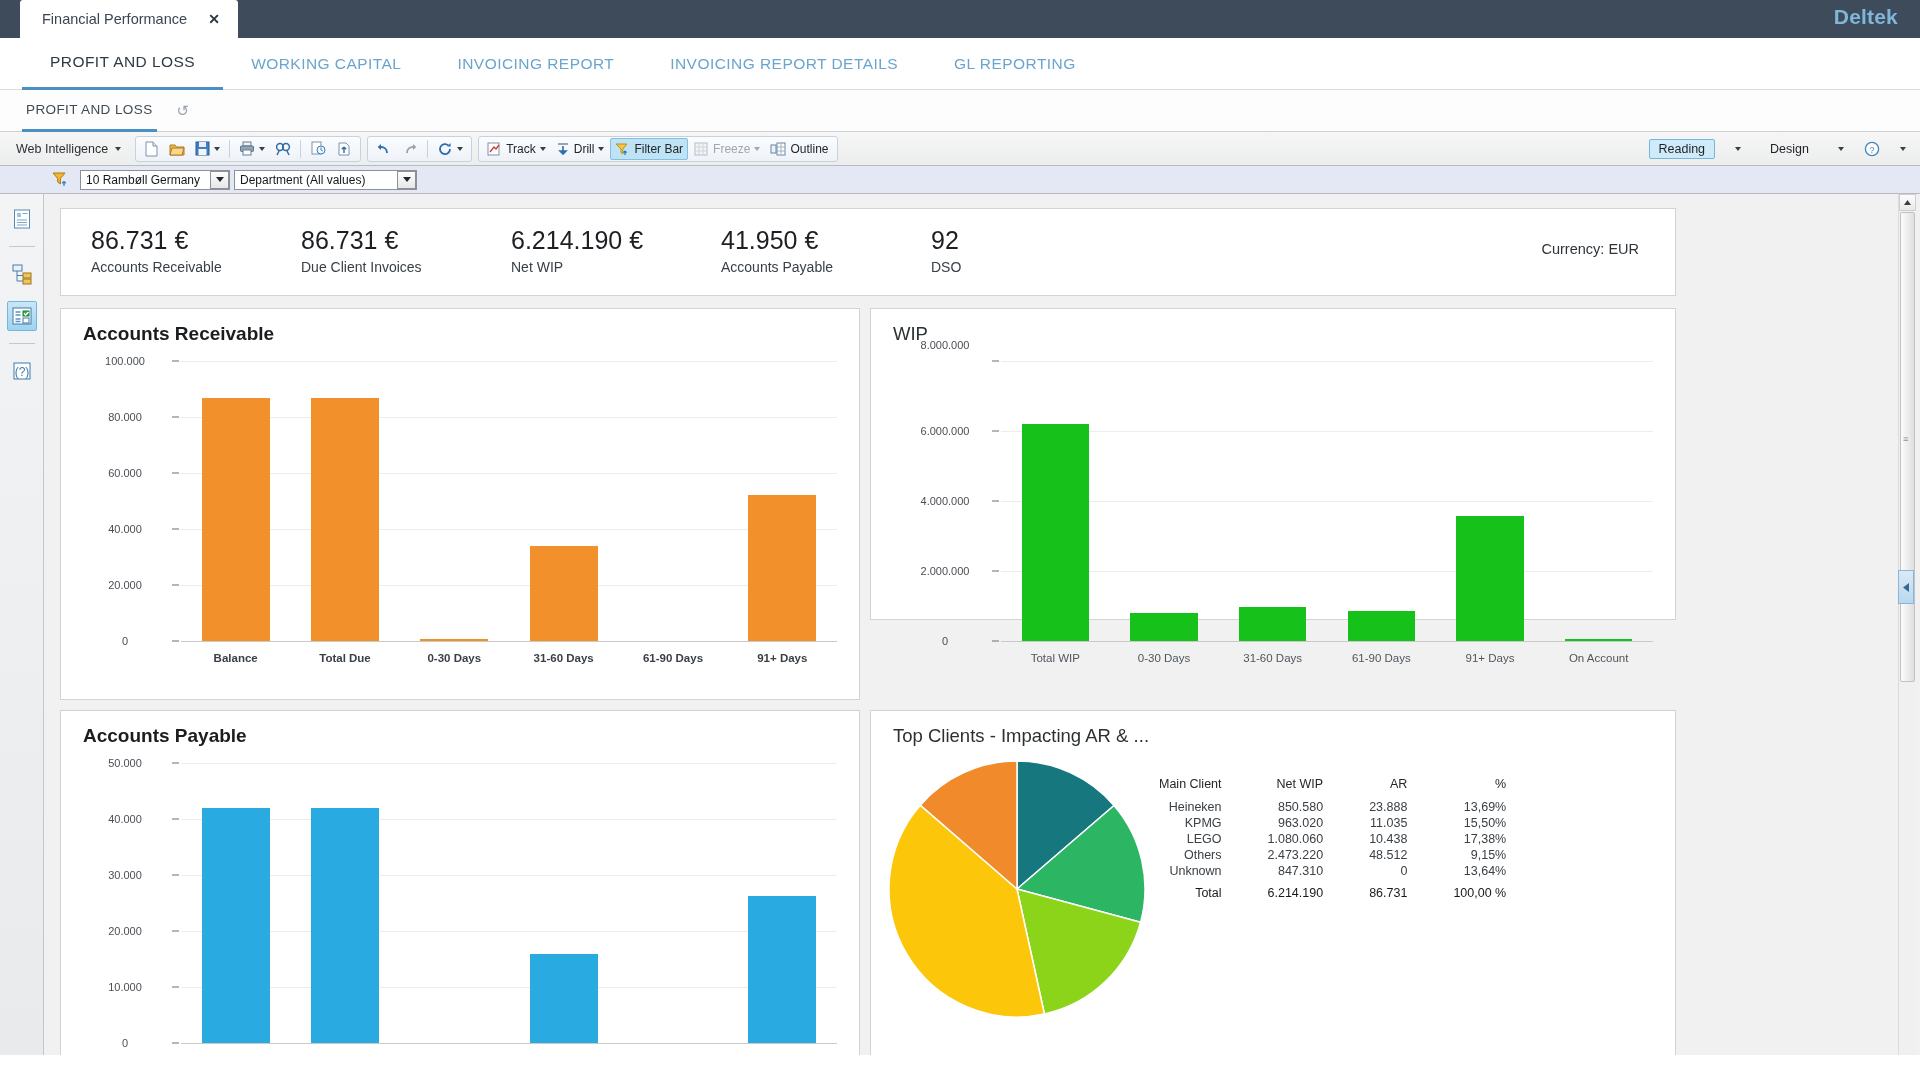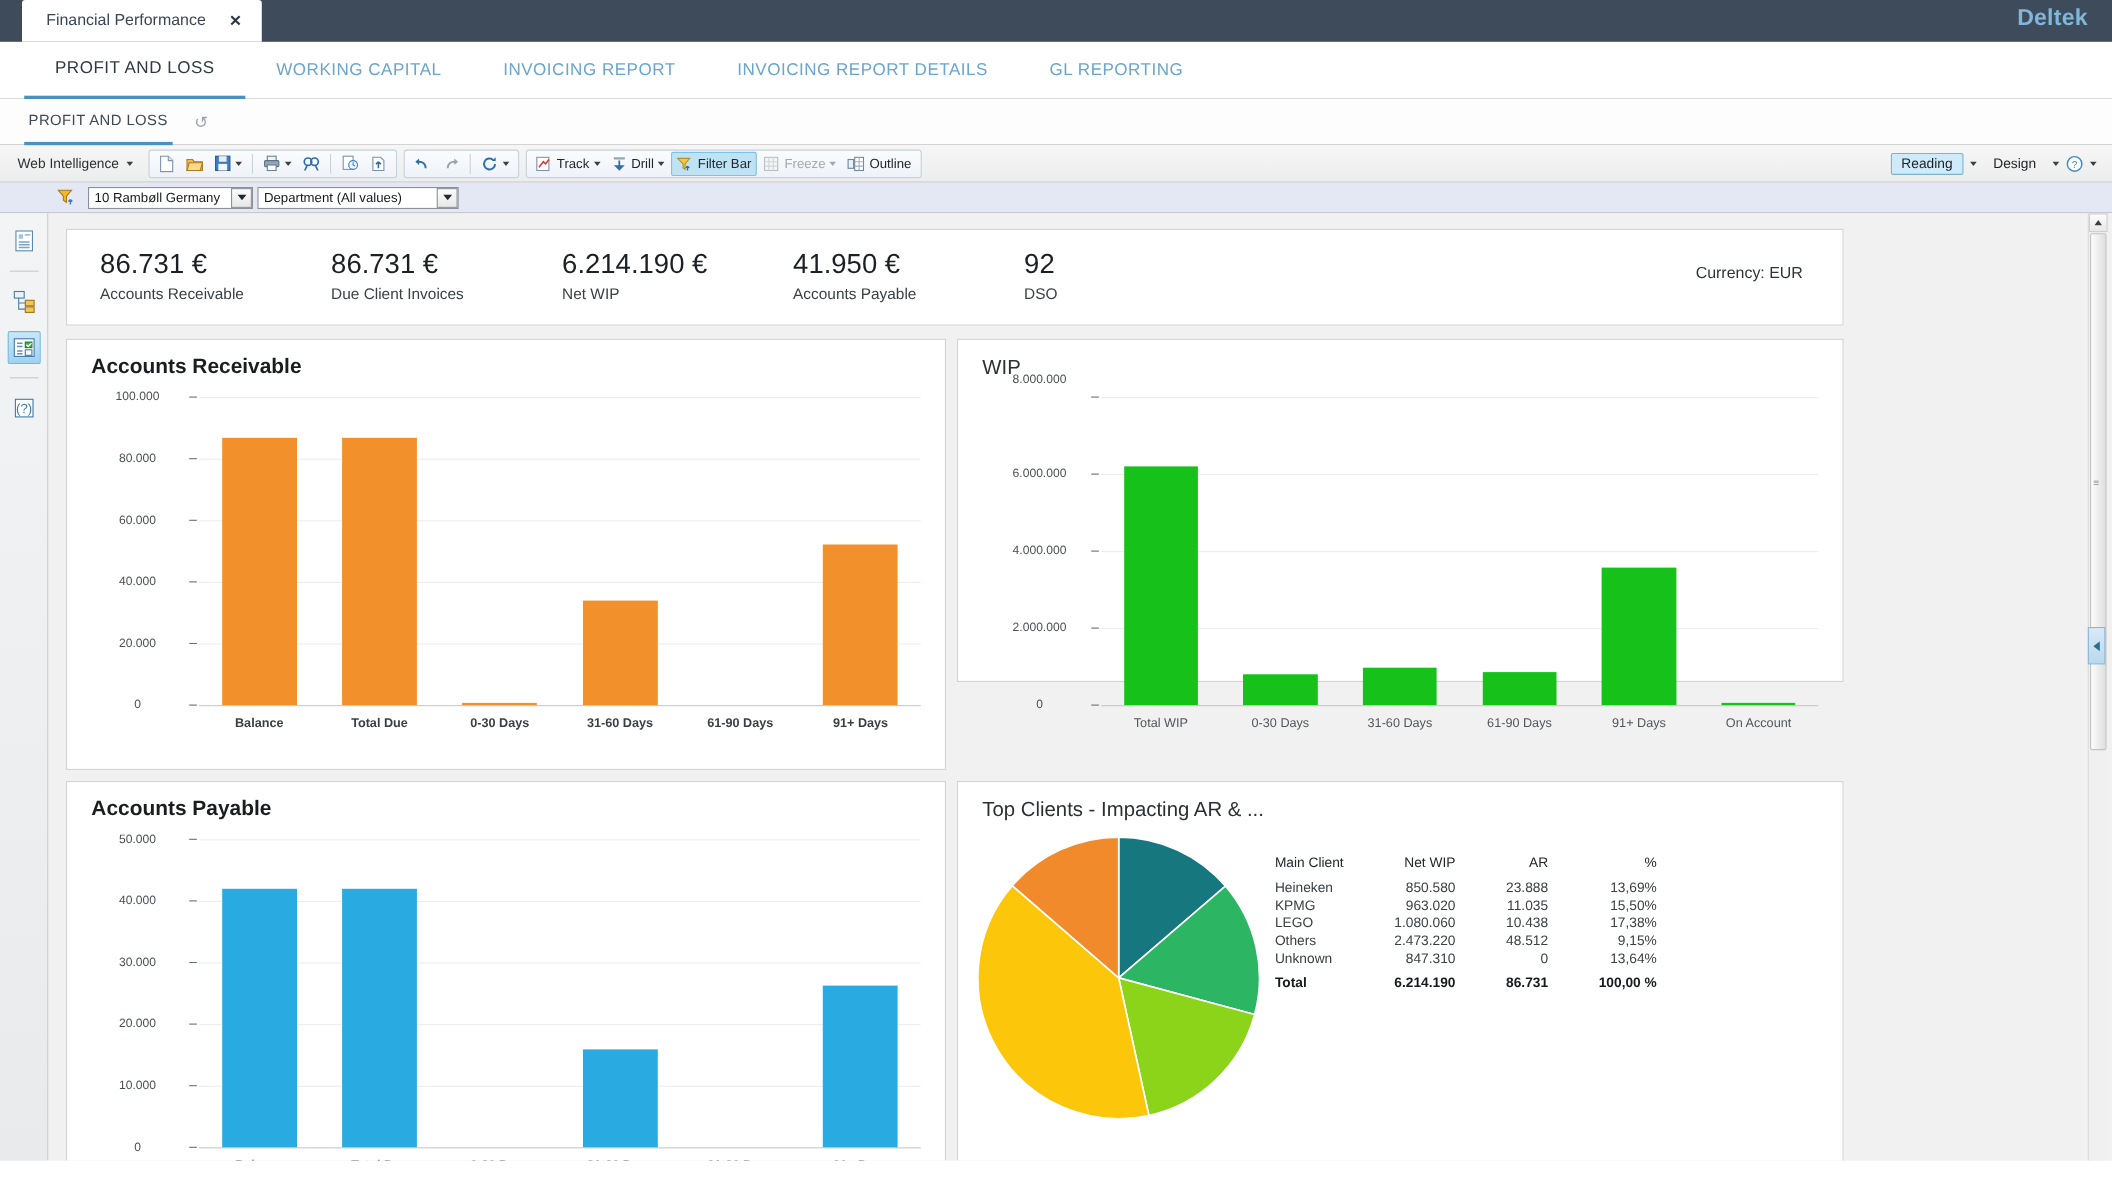--- a/index.html
+++ b/index.html
@@ -64,21 +64,21 @@
     background: linear-gradient(#fbfcfe, #eef2f8);
     border: 1px solid #c6d2de; border-radius: 3px; padding: 0 4px;
   }
   .tb-btn {
     display: flex; align-items: center; gap: 4px; height: 22px;
     padding: 0 4px; border-radius: 2px; cursor: pointer; font-size: 12px; color: #22272b;
   }
   .tb-btn.on { background: #bfe3f5; border: 1px solid #7fc0e3; }
   .tb-btn.off { color: #a2a8ad; }
   .tb-sep { width: 1px; height: 18px; background: #c9d2db; margin: 0 3px; }
-  .tb-right { margin-left: auto; display: flex; align-items: center; gap: 6px; padding-right: 6px; }
+  .tb-right { margin-left: auto; display: flex; align-items: center; gap: 20px; padding-right: 6px; }
   .mode-btn {
     font-size: 12.5px; padding: 2px 9px; border-radius: 2px; cursor: pointer; color: #1d2226;
   }
   .mode-btn.sel { background: #cfeaf8; border: 1px solid #76b7d8; }
   svg { display: block; }
 
   
   .filterbar {
     height: 28px; background: #e4e8f4; border-bottom: 1px solid #b9bcbf;
     display: flex; align-items: center; padding-left: 52px; gap: 4px;
@@ -145,23 +145,23 @@
   .axis { position:absolute; background:#c9c9c9; }
   .bar { position:absolute; bottom:0; }
   .xlab { position:absolute; font-size:11.5px; font-weight:bold; color:#3a3f45; text-align:center; }
   .xlab.norm { font-weight: normal; color:#50565c; font-size:11.5px; }
 
   
   .pie-wrap { position:absolute; }
   .tbl { position:absolute; font-size: 12.5px; color:#3b4045; }
   .tbl table { border-collapse: collapse; }
   .tbl th { font-weight: normal; color:#23282d; padding: 0 0 8px 0; font-size:12.5px; }
-  .tbl td { padding: 1px 0; }
+  .tbl td { padding: 1px 0; text-align: right; }
   .tbl .num { text-align: right; padding-left: 46px; }
-  .tbl .tot td { font-weight: bold; color:#171b1f; padding-top: 7px; }
+  .tbl .tot td { font-weight: normal; color:#171b1f; padding-top: 7px; }
 </style>
 </head>
 <body>
 
 <div class="titlebar">
   <div class="doc-tab">
     <span class="doc-tab-label">Financial Performance</span>
     <span class="doc-tab-close">✕</span>
   </div>
   <div class="brand">Deltek</div>

